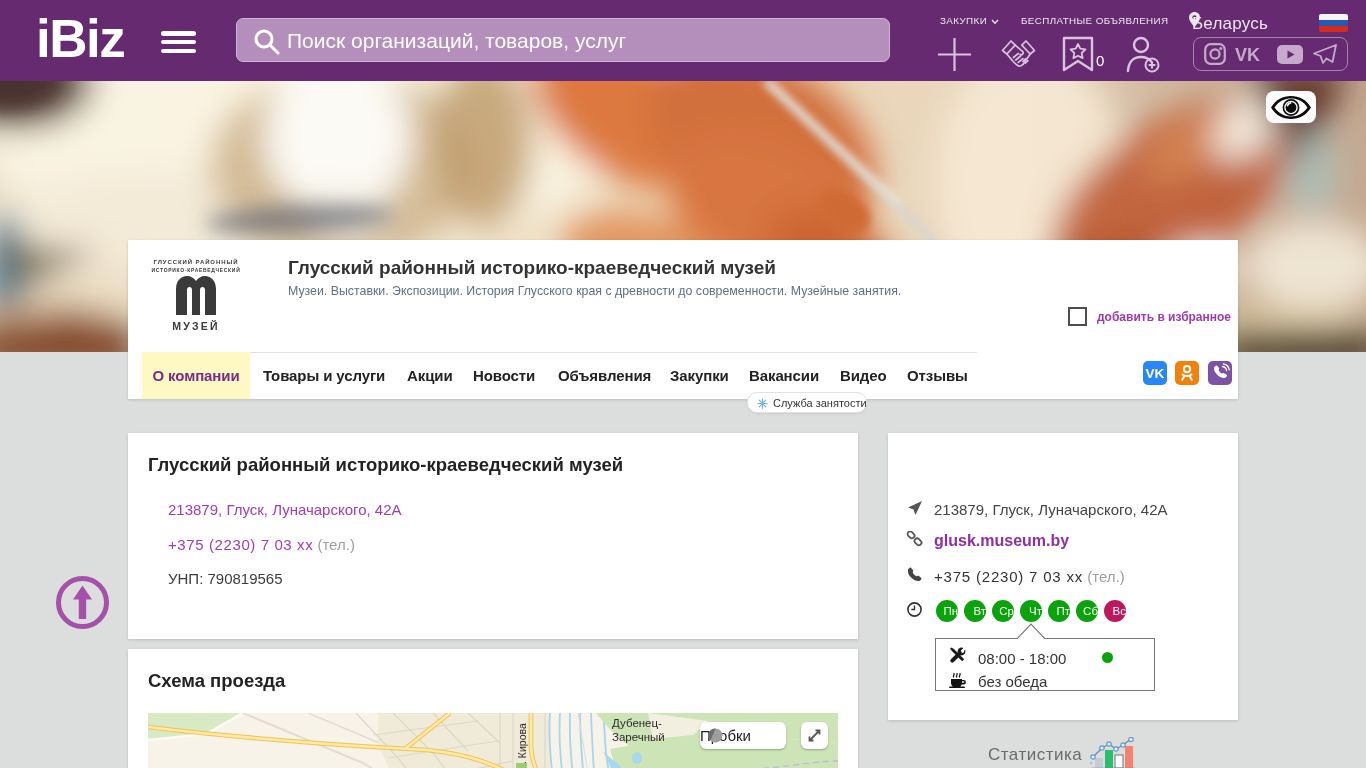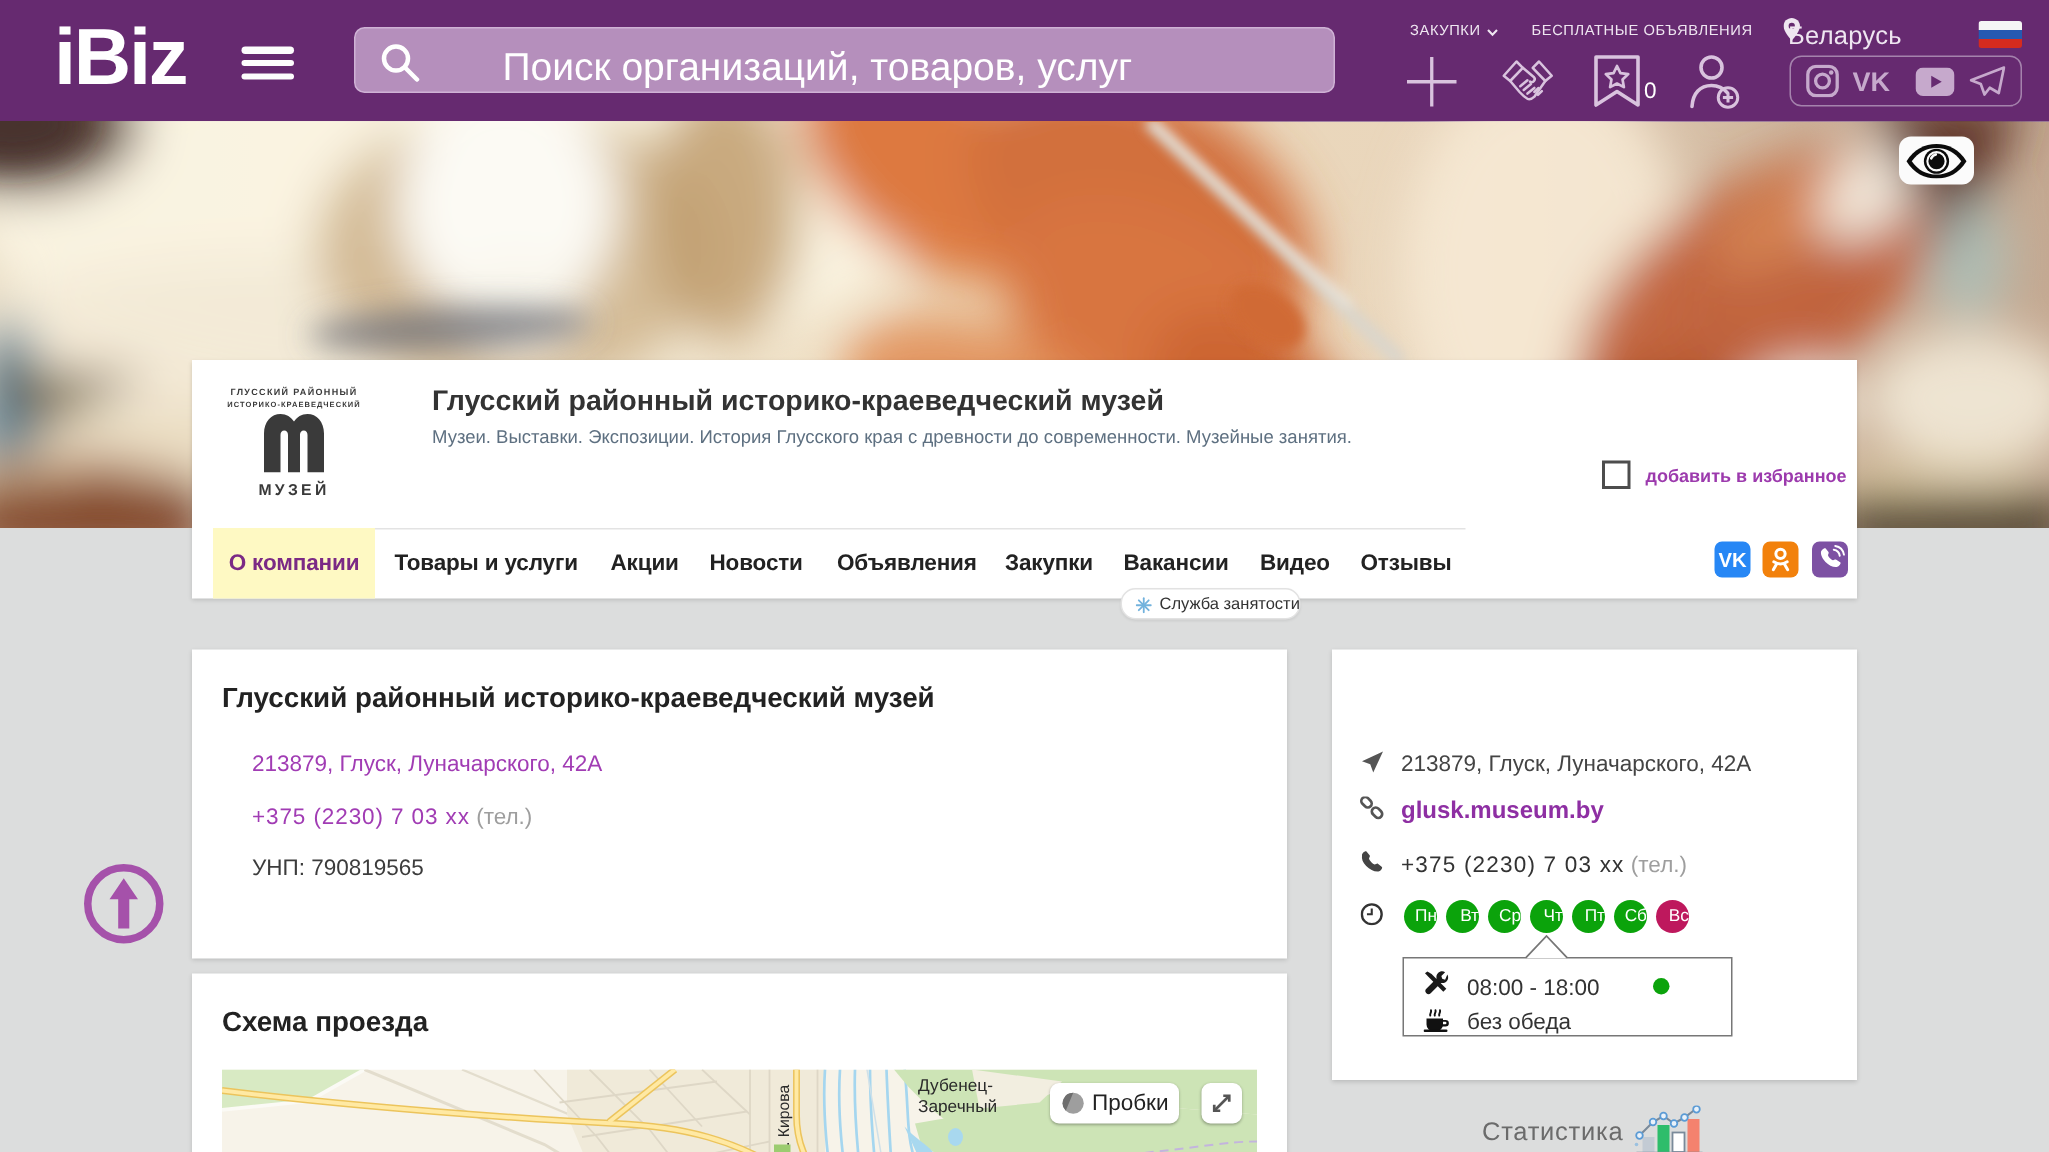--- a/index.html
+++ b/index.html
@@ -7,21 +7,21 @@
 html,body { width:1366px; height:768px; overflow:hidden; }
 body { font-family:"Liberation Sans", sans-serif; background:#dcdddd; position:relative; }
 .abs { position:absolute; }
 
 
 #header { position:absolute; left:0; top:0; width:1366px; height:81px; background:#662a70; z-index:30; }
 #logo { position:absolute; left:36px; top:8px; color:#fff; font-size:53px; font-weight:bold; letter-spacing:-1.5px; }
 #burger { position:absolute; left:161px; top:31px; width:35px; height:22px; }
 #burger span { display:block; height:4.5px; border-radius:3px; background:#fdfdfd; margin-bottom:4.3px; }
 #search { position:absolute; left:236px; top:18px; width:654px; height:44px; background:#b58fbc; border:1px solid #cfb2d5; border-radius:7px; }
-#search .ph { position:absolute; left:50px; top:10px; font-size:26px; color:#fff;margin-left:48px; }
+#search .ph { position:absolute; left:50px; top:10px; font-size:21px; color:#fff; }
 #search svg { position:absolute; left:16px; top:9px; }
 .toplink { position:absolute; top:15px; color:#efe6f1; font-size:9.8px; letter-spacing:0.4px; }
 #flag { position:absolute; left:1319px; top:14px; width:29px; height:18px; border-radius:2px; overflow:hidden; }
 #flag div { height:6px; }
 .hicon { position:absolute; top:36px; }
 #socialbox { position:absolute; left:1193px; top:37px; width:155px; height:34px; border:1px solid #a583ad; border-radius:8px; }
 
 
 #hero { position:absolute; left:0; top:81px; width:1366px; height:271px; overflow:hidden; z-index:1; }
 #eye { position:absolute; left:1266px; top:91px; width:50px; height:32px; background:#fbfbfb; border-radius:8px; z-index:5; }
@@ -327,21 +327,21 @@
     <polygon points="448,0 690,0 690,30 640,26 560,10 520,28 490,40 470,24 458,12" fill="#cde4b6"></polygon>
     <polygon points="462,36 520,26 560,14 640,26 690,30 690,90 560,90 500,70 466,50" fill="#cde4b6"></polygon>
     <polygon points="500,0 560,8 545,22 505,26" fill="#f2eee0"></polygon>
     <path d="M455,38 C462,46 470,50 474,55 C478,60 472,64 466,62" fill="#a8d8ef" stroke="none"></path>
     <ellipse cx="489" cy="45" rx="5" ry="6" fill="#a8d8ef"></ellipse>
     <path d="M545,90 C560,70 590,58 620,55 C650,52 670,48 690,48" stroke="#c3b4de" stroke-width="1.3" stroke-dasharray="6 4" fill="none"></path>
     <text x="464" y="14" font-size="11.5" fill="#2b2b2b" font-family="Liberation Sans">Дубенец-</text>
     <text x="464" y="28" font-size="11.5" fill="#2b2b2b" font-family="Liberation Sans">Заречный</text>
     <text x="378" y="51" font-size="10.5" fill="#2b2b2b" font-family="Liberation Sans" transform="rotate(-90 378 51)">. Кирова</text>
   </svg>
-  <div style="position:absolute;left:572px;top:73px;width:86px;height:27px;background:#fff;border-radius:6px;box-shadow:0 1px 2px rgba(0,0,0,0.3);font-size:15px;color:#222;line-height:27px;padding-left:28px;">Пробки<svg class="abs" style="left:8px;top:6px;" width="15" height="15" viewBox="0 0 15 15">
+  <div style="position:absolute;left:572px;top:73px;width:86px;height:27px;background:#fff;border-radius:6px;box-shadow:0 1px 2px rgba(0,0,0,0.3);font-size:15px;color:#222;line-height:27px;">Пробки<svg class="abs" style="left:8px;top:6px;" width="15" height="15" viewBox="0 0 15 15">
         <circle cx="7.5" cy="7.5" r="7" fill="#9e9e9e"></circle>
         <path d="M7.5.5a7 7 0 0 0-5 12z" fill="#6e6e6e"></path>
       </svg></div>
   <div style="position:absolute;left:673px;top:73px;width:27px;height:27px;background:#fff;border-radius:6px;box-shadow:0 1px 2px rgba(0,0,0,0.3);">
       <svg class="abs" style="left:5px;top:5px;" width="17" height="17" viewBox="0 0 17 17">
         <g stroke="#555" stroke-width="1.8">
           <line x1="4" y1="13" x2="13" y2="4"></line>
           <path d="M9.5 3.5H13.5V7.5M7.5 13.5H3.5V9.5" fill="none"></path>
         </g>
       </svg>

